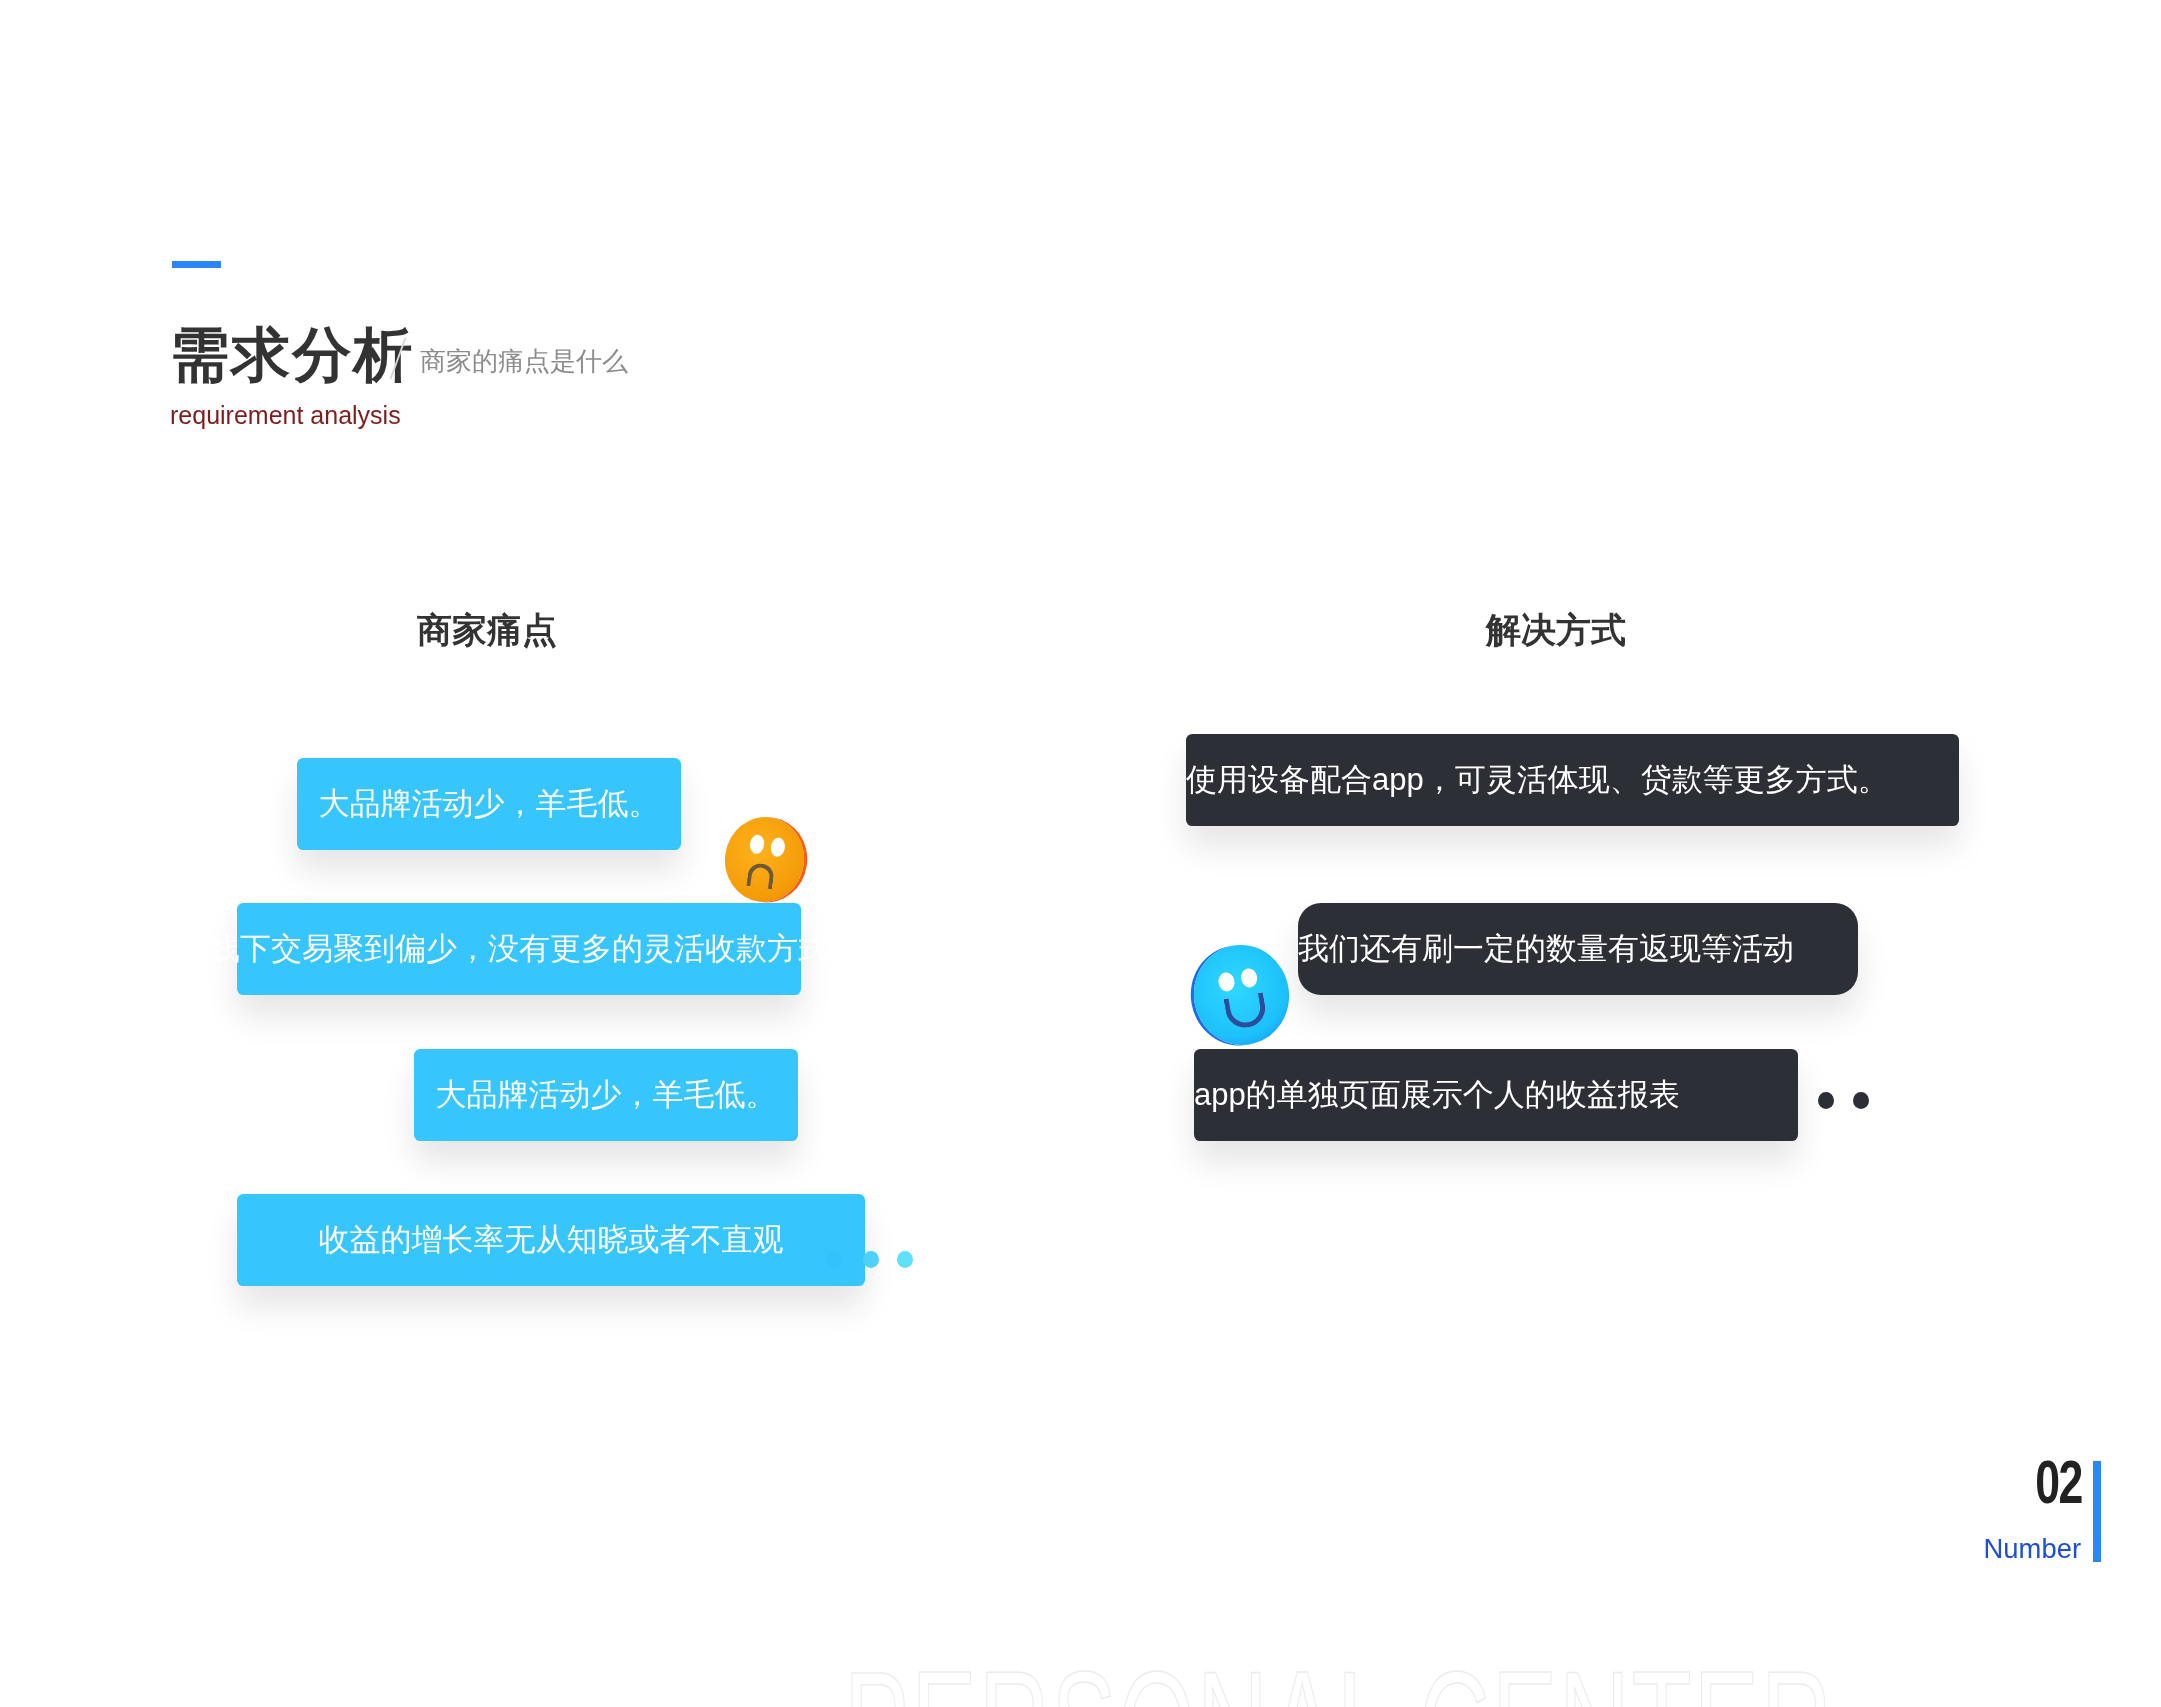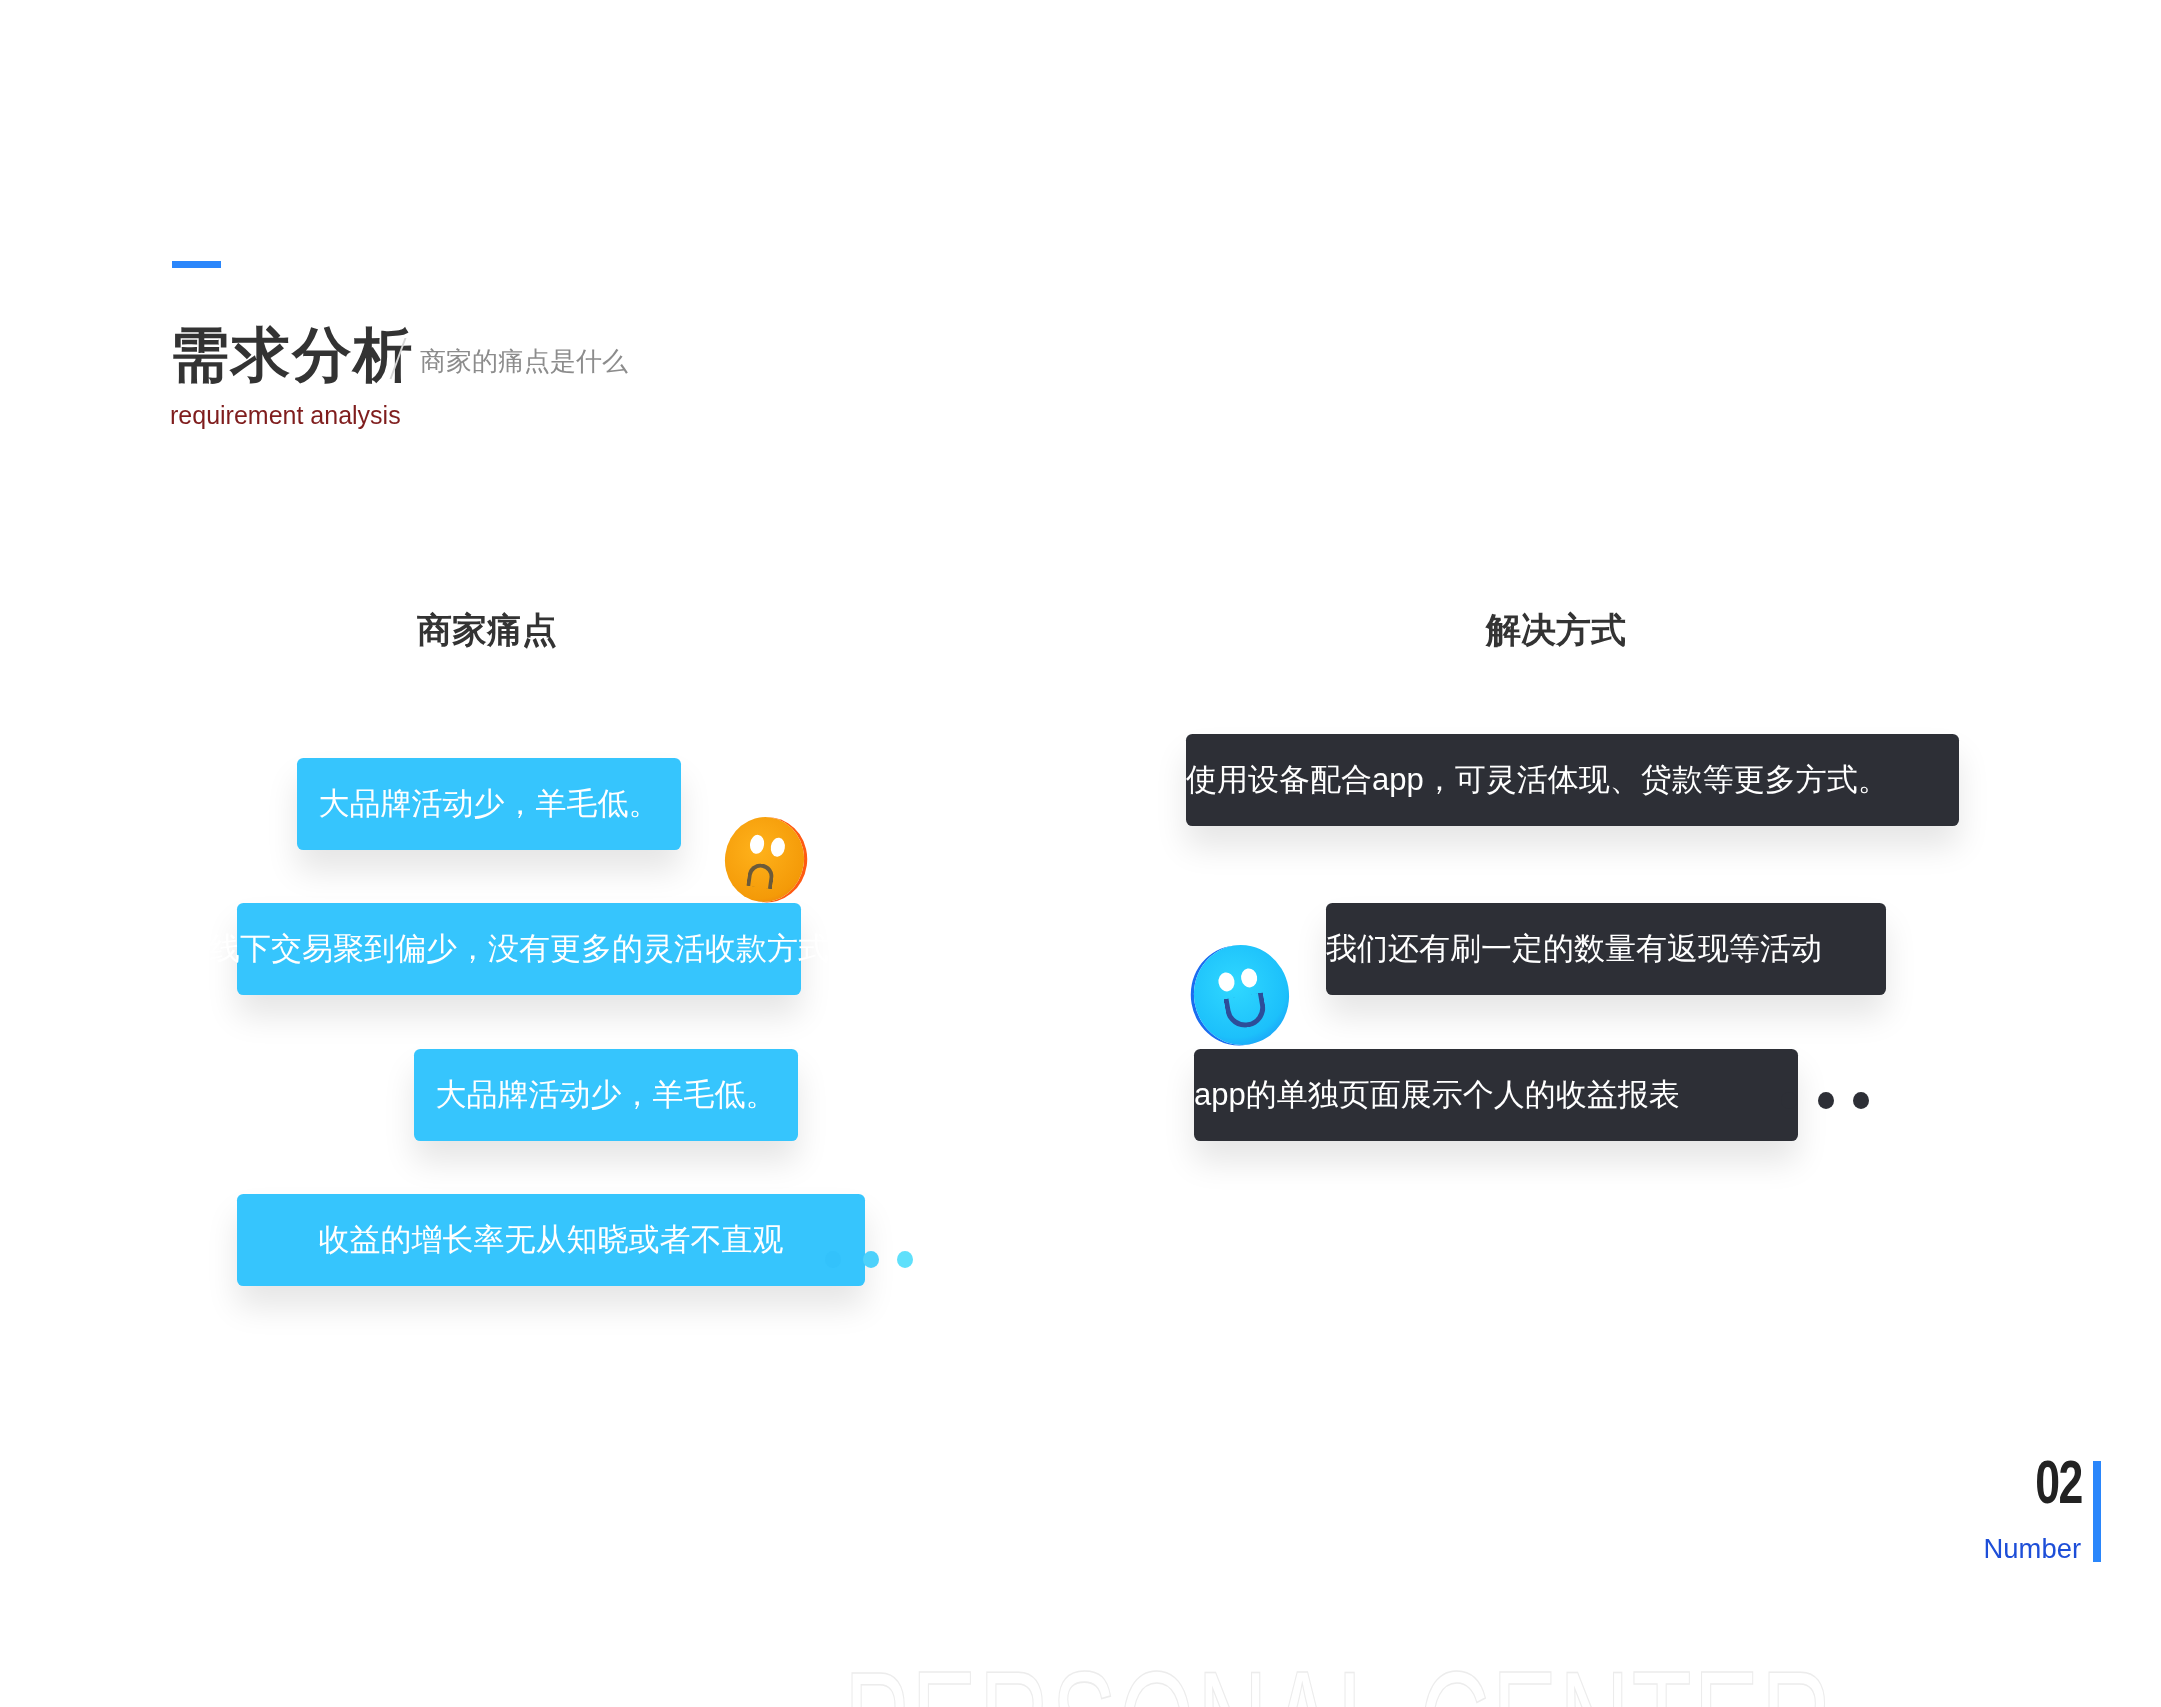--- a/index.html
+++ b/index.html
@@ -64,21 +64,21 @@
   <div style="position:absolute; left:25px; top:47px; width:26px; height:24px; border:4.2px solid #6b5a3a; border-bottom:none; border-radius:16px 16px 0 0; box-sizing:border-box;"></div>
 </div>
 
 <div class="dot" style="left:825px; top:1251px; width:16px; height:17px; background:#33c2fb;"></div>
 <div class="dot" style="left:863px; top:1251px; width:16px; height:17px; background:#4dd1fb;"></div>
 <div class="dot" style="left:897px; top:1251px; width:16px; height:17px; background:#5fe0fb;"></div>
 
 <div class="card dark" style="left:1178px; top:734px; width:773px; justify-content:flex-start;margin-left:8px;">
   <span>使用设备配合app，可灵活体现、贷款等更多方式。</span>
 </div>
-<div class="card dark" style="left:1326px; top:903px; width:560px; justify-content:flex-start;">
+<div class="card dark" style="left:1298px; top:903px; width:560px; justify-content:flex-start;border-radius:23px;">
   <span>我们还有刷一定的数量有返现等活动</span>
 </div>
 <div class="card dark" style="left:1194px; top:1049px; width:604px; justify-content:flex-start;">
   <span>app的单独页面展示个人的收益报表</span>
 </div>
 
 <div class="face happy">
   <div class="eye" style="left:27.4px; top:25px; width:16px; height:19px;"></div>
   <div class="eye" style="left:50px; top:25px; width:16px; height:19px;"></div>
   <div style="position:absolute; left:28.5px; top:51px; width:40px; height:32px; border:5.3px solid #2d4d99; border-top:none; border-radius:0 0 21px 21px; box-sizing:border-box;"></div>

